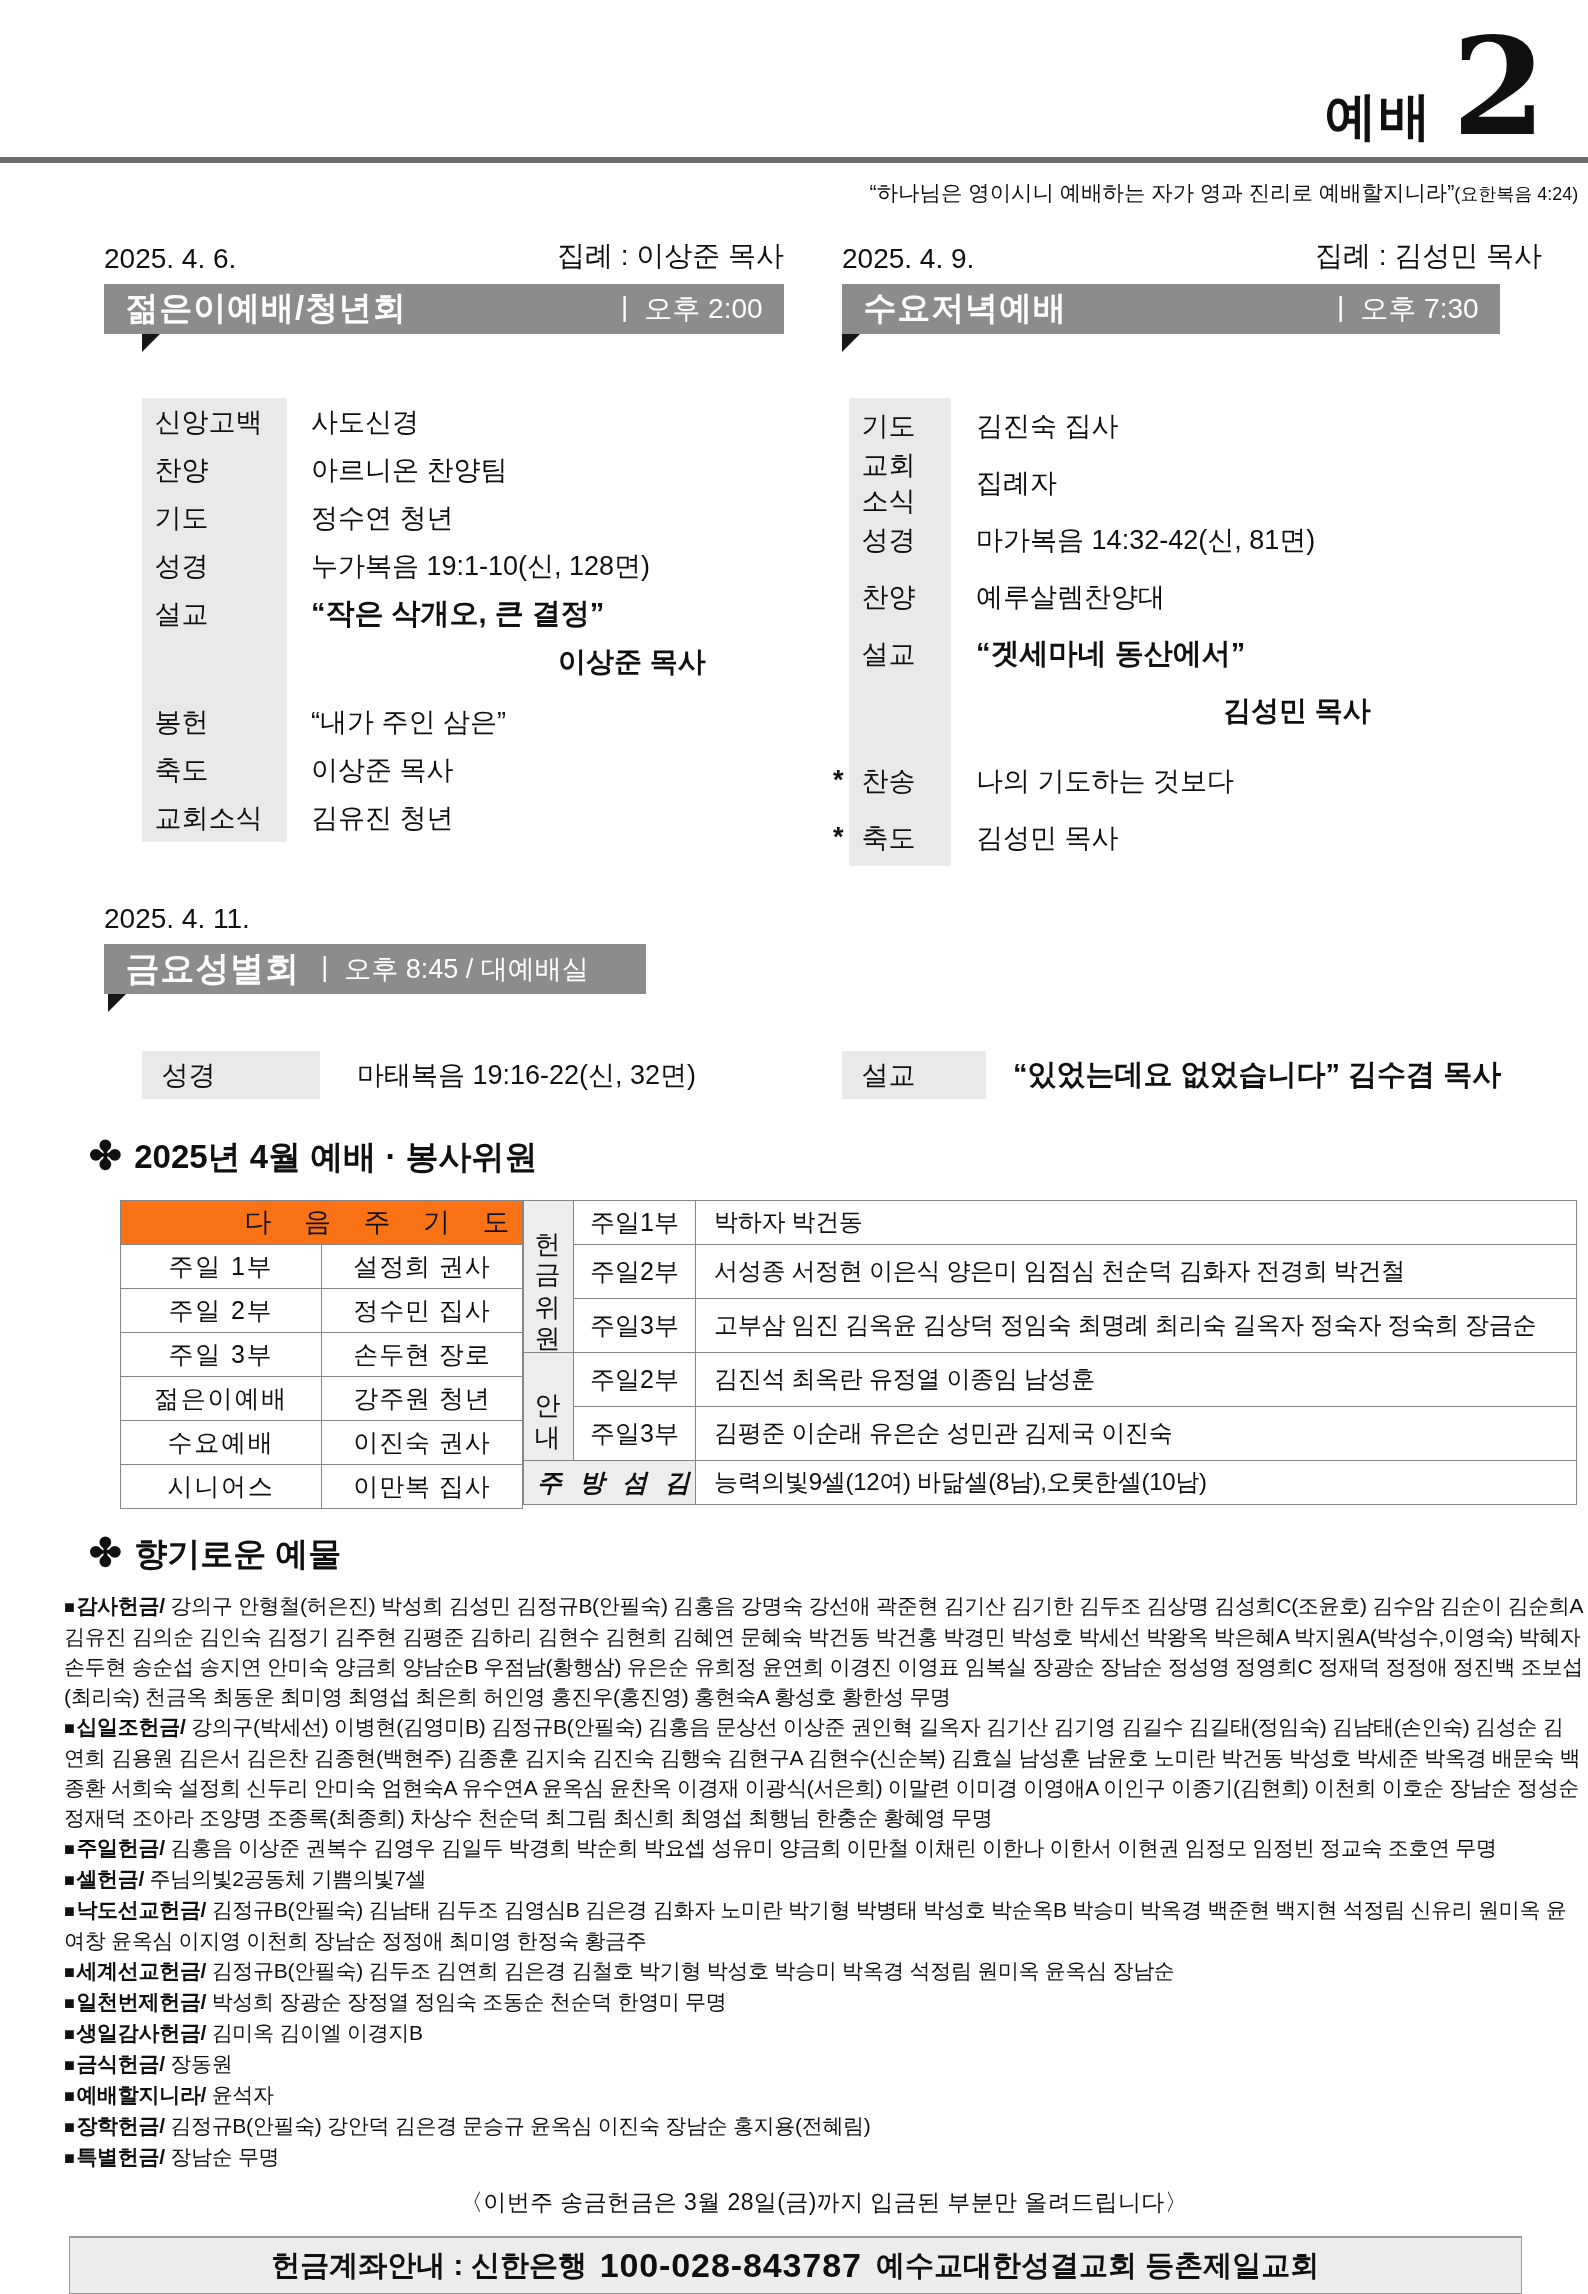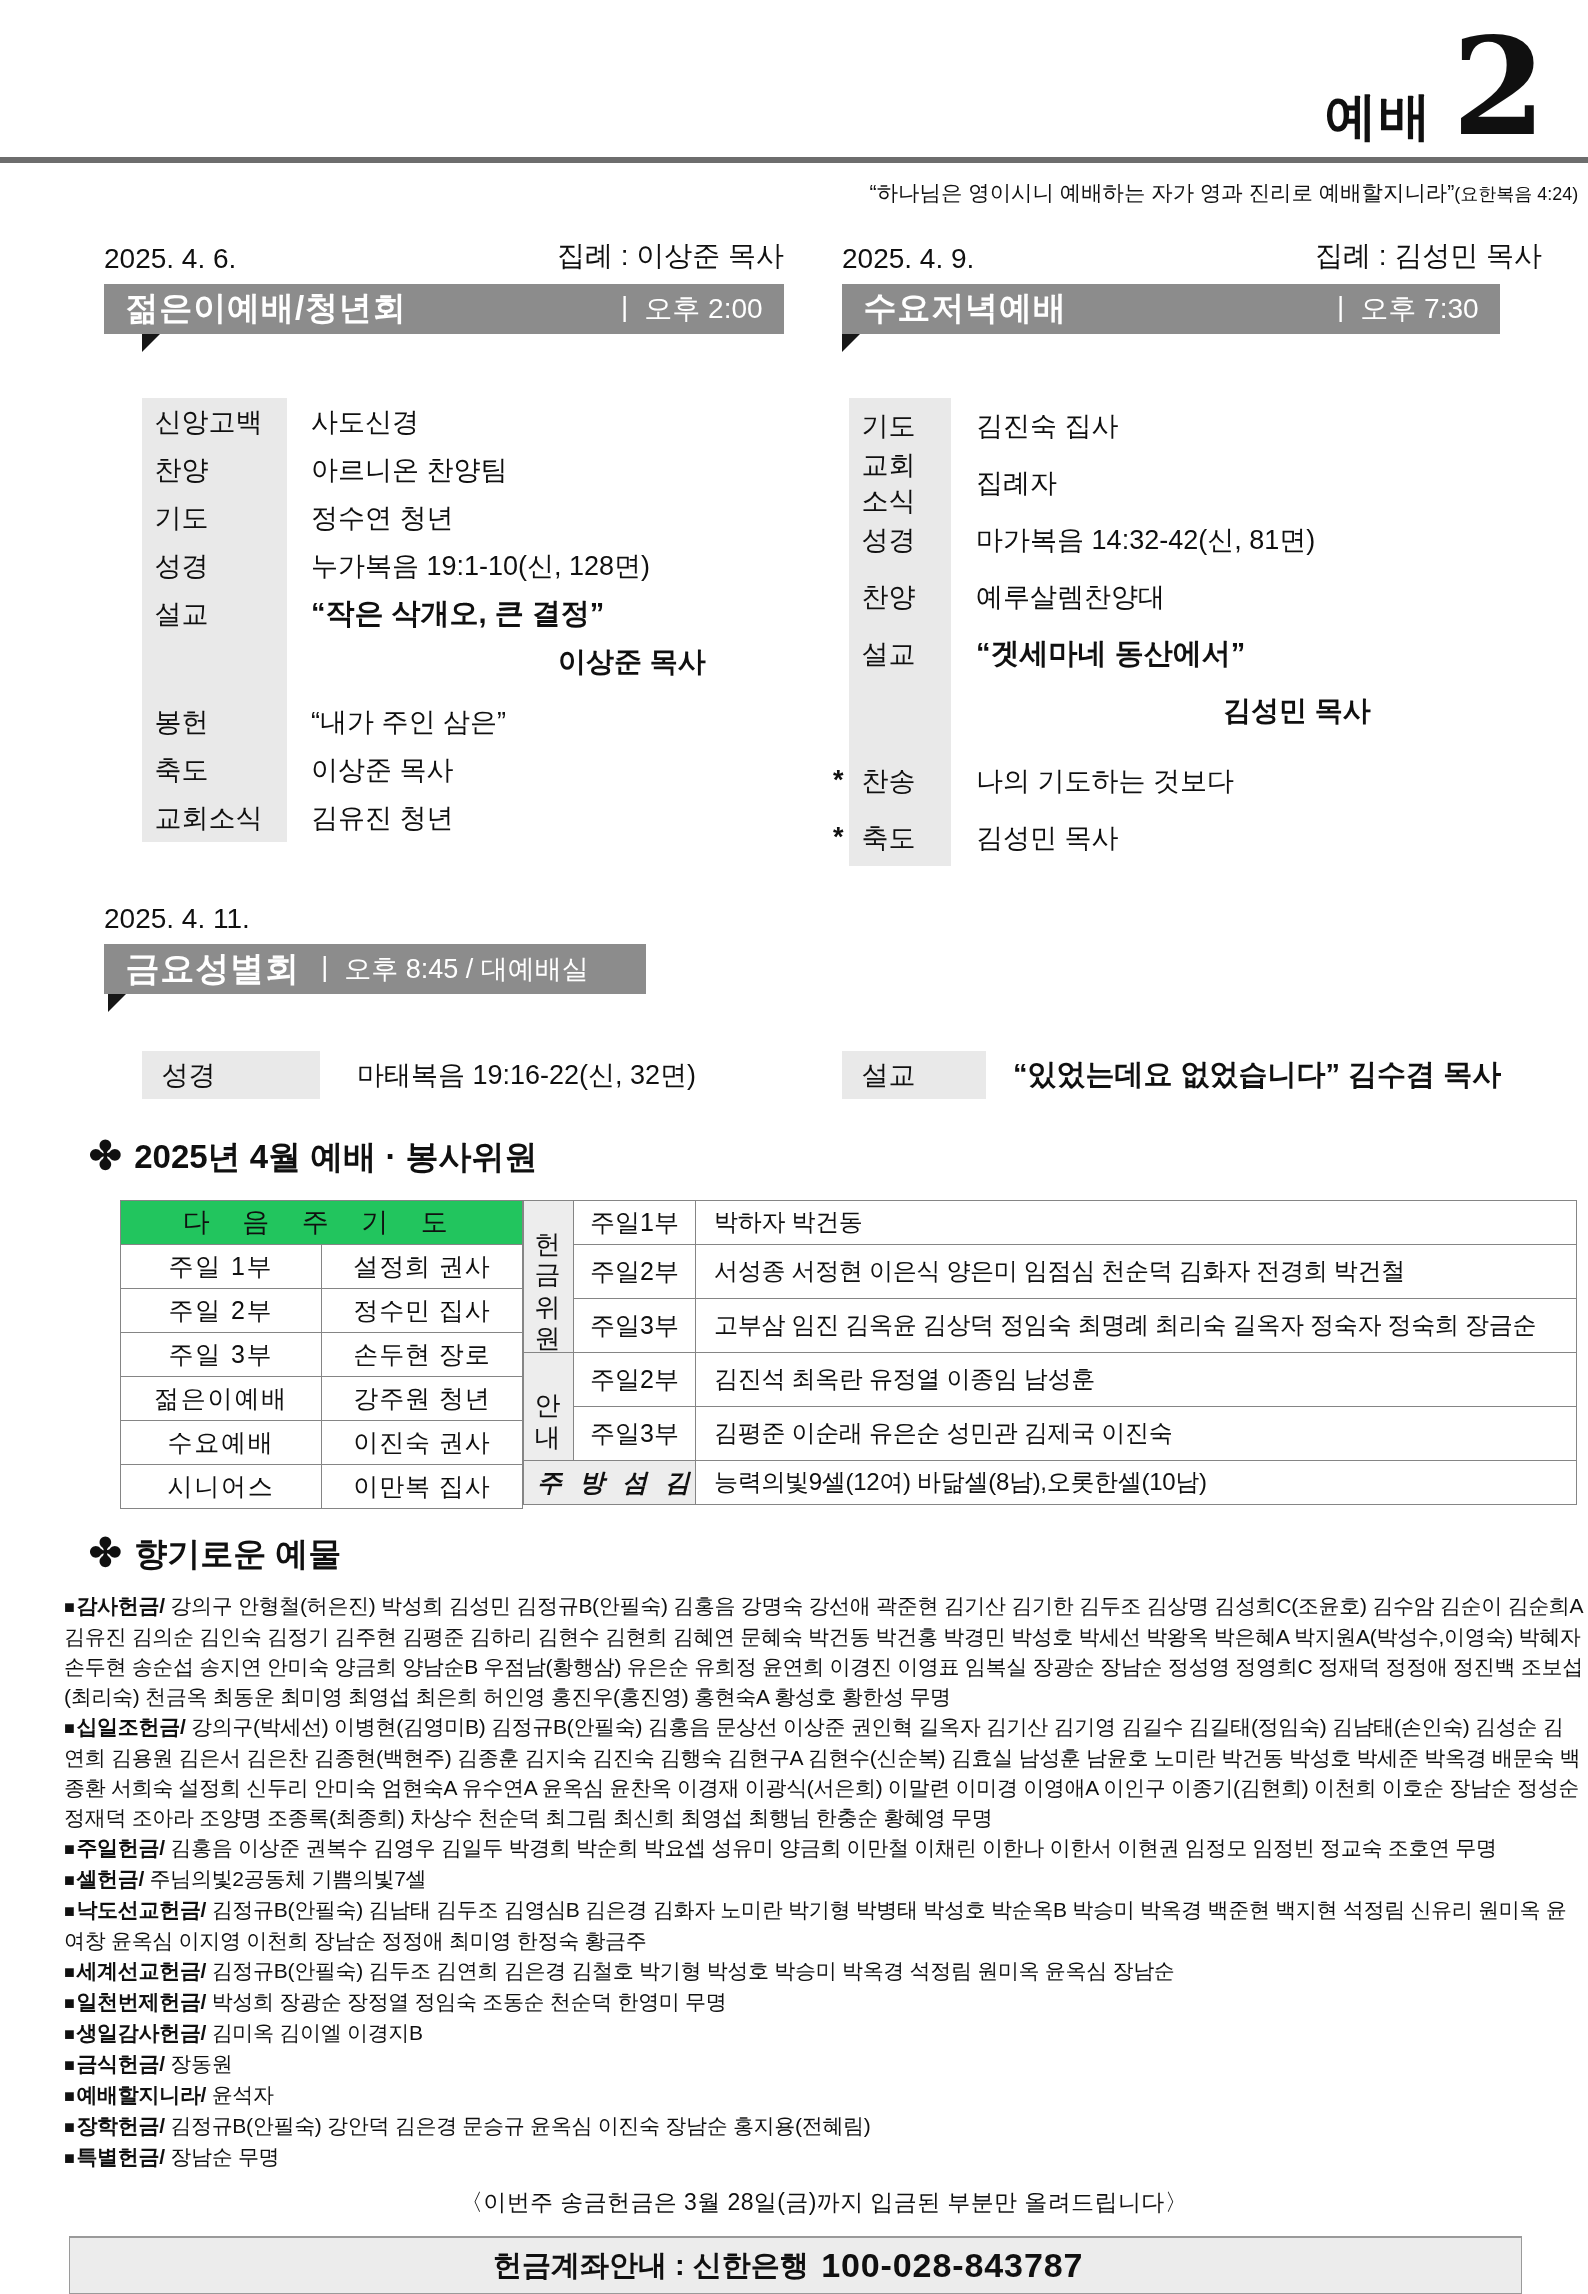--- a/index.html
+++ b/index.html
@@ -69,21 +69,21 @@
   .committee { margin-top:36px; }
   .sec-title { font-size:33px; font-weight:800; display:flex; align-items:center; }
   .committee .sec-title { margin-left:89px; }
   .orn { font-size:39px; margin-right:12.5px; line-height:1; position:relative; top:-1.8px; }
   .tables { display:flex; align-items:flex-start; margin:19.6px 0 0 120px; }
   table { border-collapse:collapse; table-layout:fixed; }
   .t-left, .t-right { border:1.8px solid #555; }
   td { border:0.9px solid #858585; font-size:25px; height:44px; overflow:hidden; }
   tr.h61 td { height:54px; }
   .t-left { width:403px; }
-  .th { background:#22c55e; text-align:center; letter-spacing:12.5px; font-size:27px; }
+  .th { background:#f97316; text-align:right; letter-spacing:12.5px; font-size:27px; }
   .pt-part { width:183px; text-align:center; letter-spacing:1.8px; }
   .pt-person { width:220px; text-align:center; letter-spacing:0.9px; }
   .t-right { width:1054px; }
   .vlabel { width:50px; background:#ededed; text-align:center; writing-mode:vertical-rl; text-orientation:upright; letter-spacing:5.3px; font-size:26px; }
   .part { width:122px; text-align:center; }
   .names { padding-left:18px; font-size:24px; letter-spacing:-0.3px; }
   .klabel { background:#ededed; font-weight:700; text-align:right; letter-spacing:5.3px;font-style:italic; }
 
   
   .offerings { margin:23px 4.5px 0 64px; width:1520px; }
@@ -322,17 +322,18 @@
       <p class="op"><b class="ohead">생일감사헌금</b><span class="onames">김미옥 김이엘 이경지B</span></p>
       <p class="op"><b class="ohead">금식헌금</b><span class="onames">장동원</span></p>
       <p class="op"><b class="ohead">예배할지니라</b><span class="onames">윤석자</span></p>
       <p class="op"><b class="ohead">장학헌금</b><span class="onames">김정규B(안필숙) 강안덕 김은경 문승규 윤옥심 이진숙 장남순 홍지용(전혜림)</span></p>
       <p class="op"><b class="ohead">특별헌금</b><span class="onames">장남순 무명</span></p>
     </div>
     <p class="notice">〈이번주 송금헌금은 3월 28일(금)까지 입금된 부분만 올려드립니다〉</p>
     <div class="account">
       <span class="acc-label">헌금계좌안내 : 신한은행</span>
       <span class="acc-num">100-028-843787</span>
+      <span class="acc-church">예수교대한성결교회 등촌제일교회</span>
     </div>
   </section>
 
 </div>
 
 
 </body></html>

